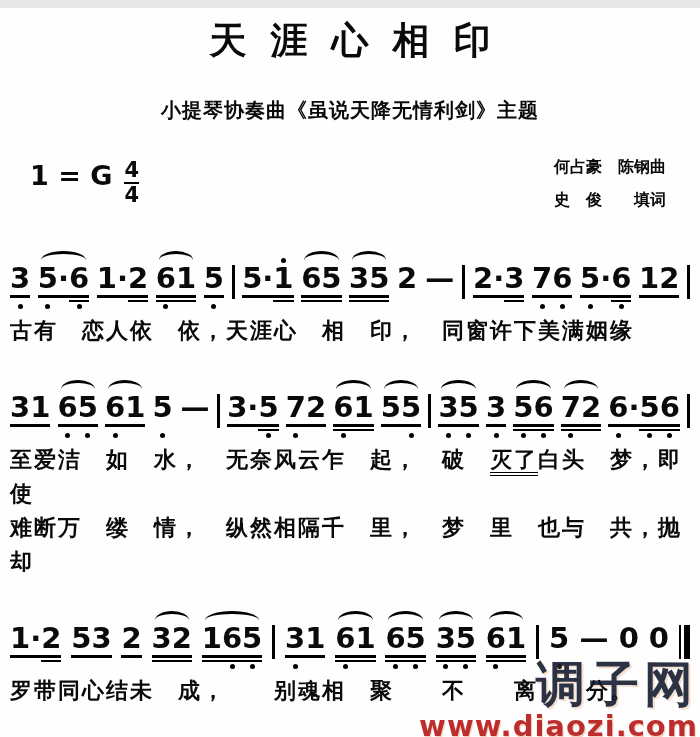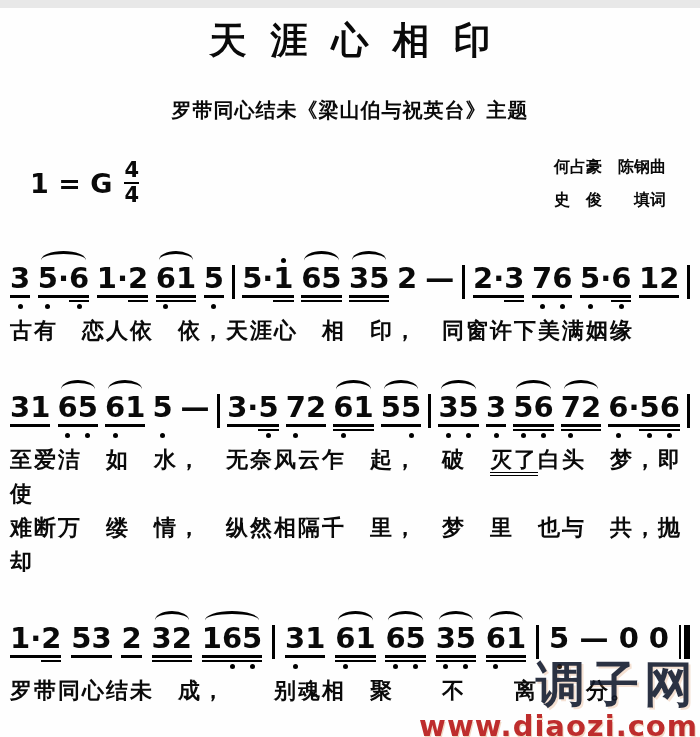--- a/index.html
+++ b/index.html
@@ -15,21 +15,21 @@
     font-family:"DejaVu Sans","Liberation Sans",sans-serif;
   }
   .subtitle {
     text-align:center; margin-top:31px;
     font-size:20px; font-weight:700; letter-spacing:1px;
   }
   .meta {
     display:flex; justify-content:space-between; align-items:center;
     margin:26px 34px 26px 30px;
   }
-  .keysig { display:flex; align-items:center; gap:12px; font-size:27px; font-weight:700; }
+  .keysig { display:flex; align-items:flex-start; gap:12px; font-size:27px; font-weight:700; }
   .frac { display:flex; flex-direction:column; align-items:center; }
   .frac .fnum { font-size:21px; font-weight:800; line-height:21px; }
   .frac .fline { width:15px; height:2.5px; background:#000; margin:1px 0; }
   .credits { font-size:16px; font-weight:700; line-height:33px; text-align:left; }
 
   .score { padding:0 8px; }
   .system { margin-bottom:24px; }
   .music {
     display:flex; justify-content:space-between; align-items:flex-start;
     padding:14px 2px 2px 2px;
@@ -74,21 +74,21 @@
     font-size:29px; line-height:30px; font-weight:700; letter-spacing:1px;
     color:#b91c1c; opacity:.92; text-shadow:1px 2px 0 rgba(214,138,78,.35);
     font-family:"DejaVu Sans","Liberation Sans",sans-serif;
   }
 </style>
 </head>
 <body>
 
 <div class="page">
   <div class="title">天涯心相印</div>
-  <div class="subtitle">罗带同心结未《梁山伯与祝英台》主题</div>
+  <div class="subtitle">小提琴协奏曲《虽说天降无情利剑》主题</div>
 
   <div class="meta">
     <div class="keysig">
       <span>1 = G</span>
       <span class="frac">
         <span class="fnum">4</span>
         <span class="fline"></span>
         <span class="fnum">4</span>
       </span>
     </div>

